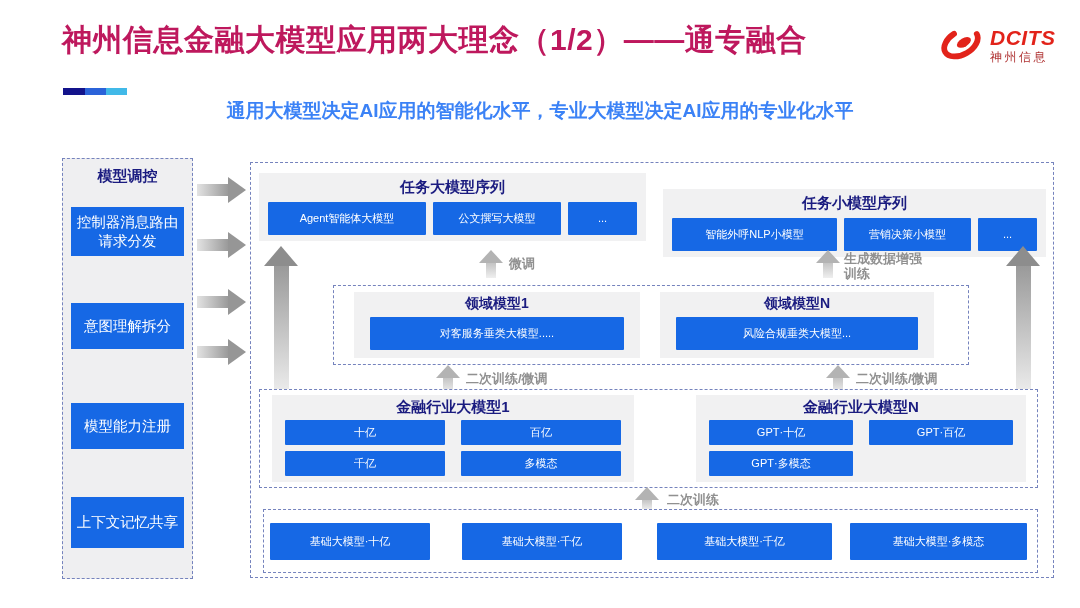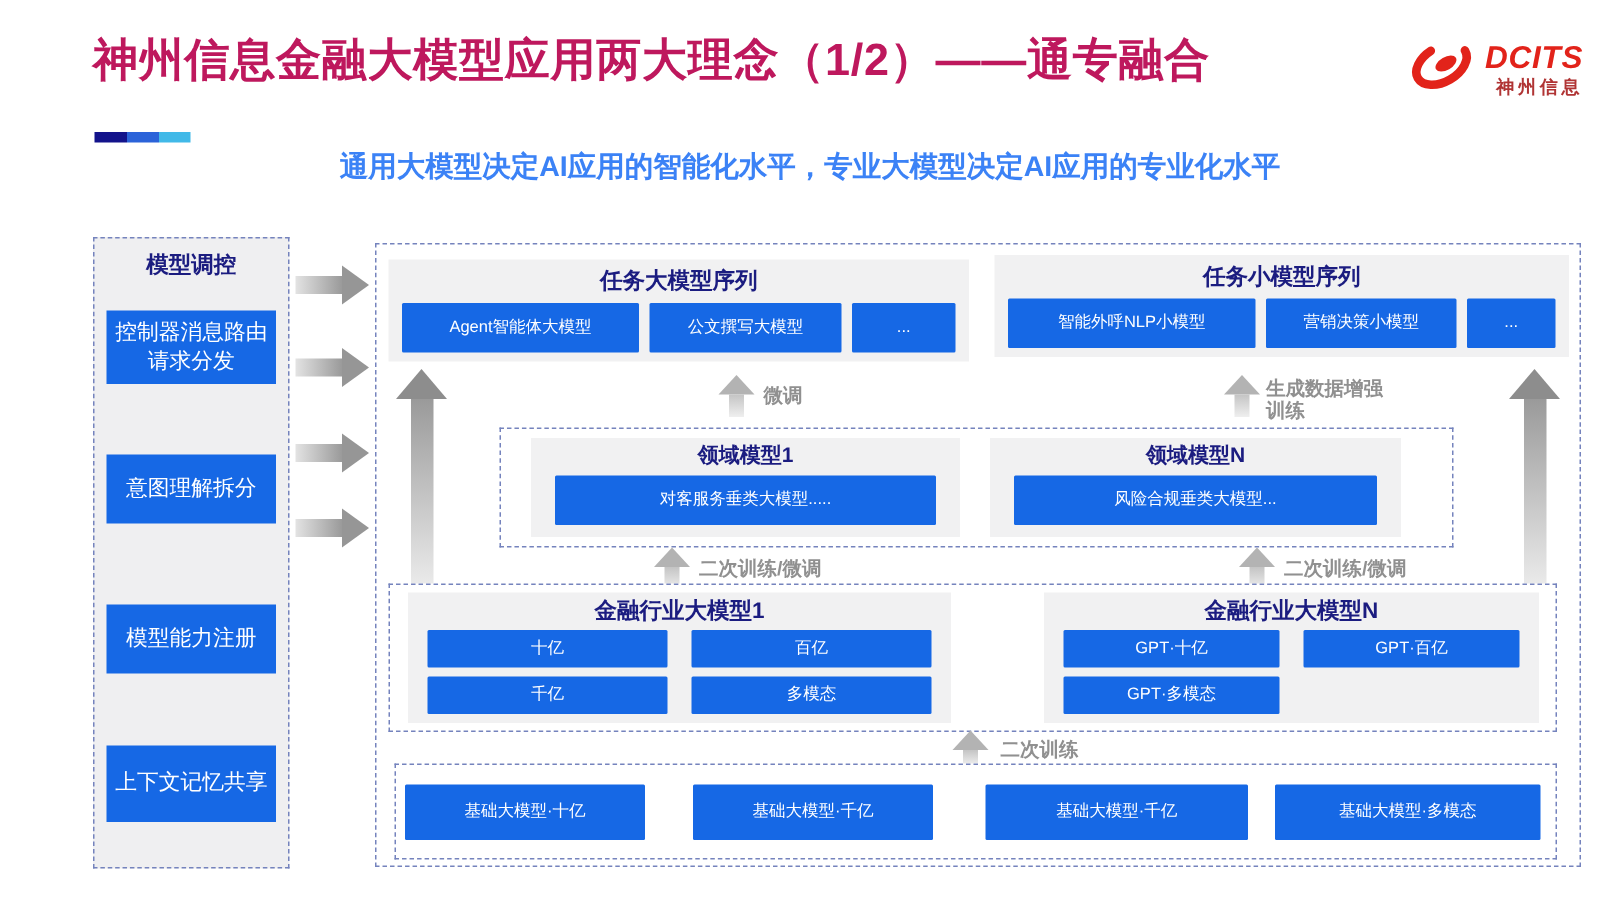--- a/index.html
+++ b/index.html
@@ -9,21 +9,21 @@
   
   .title{position:absolute;left:62px;top:20px;font-size:30px;font-weight:800;
          color:#be185d;letter-spacing:0.5px;white-space:nowrap;}
   .accent-bar{position:absolute;left:63px;top:88px;width:64px;height:7px;
          background:linear-gradient(to right,#13138b 0 34%,#2b63d9 34% 67%,#41b9e8 67% 100%);}
   .subtitle{position:absolute;left:0;top:98px;width:1080px;text-align:center;
          font-size:19px;font-weight:700;color:#3b82f6;}
   .logo{position:absolute;left:938px;top:20px;display:flex;align-items:center;gap:6px;}
   .logo-text{display:flex;flex-direction:column;line-height:1;}
   .logo-brand{color:#e2231a;font-size:21px;font-weight:800;font-style:italic;letter-spacing:0.5px;}
-  .logo-brand-cn{color:#b03434;font-size:12px;font-weight:700;letter-spacing:2.5px;margin-top:3px;text-align:right;}
+  .logo-brand-cn{color:#b03434;font-size:12px;font-weight:400;letter-spacing:2.5px;margin-top:3px;}
 
   
   .dashed{border:1px dashed #7583bd;}
   .graypanel{background:#f1f1f2;}
   .chip{background:#1668e5;color:#ffffff;display:flex;align-items:center;justify-content:center;
         font-size:11px;text-align:center;line-height:1.2;border-radius:1px;}
   .ptitle{font-size:15px;font-weight:800;color:#1b1c80;text-align:center;}
   .alabel{position:absolute;font-size:13px;font-weight:700;color:#909090;white-space:pre-line;line-height:15px;}
 
   
@@ -115,21 +115,21 @@
 
     <div class="panel graypanel" style="left:8px;top:10px;width:387px;height:68px;">
       <div class="ptitle" style="margin-top:5px;">任务大模型序列</div>
       <div class="chiprow">
         <div class="chip" style="width:158px;">Agent智能体大模型</div>
         <div class="chip" style="width:128px;">公文撰写大模型</div>
         <div class="chip" style="flex:1;">...</div>
       </div>
     </div>
 
-    <div class="panel graypanel" style="left:412px;top:7px;width:383px;height:68px;">
+    <div class="panel graypanel" style="left:412px;top:26px;width:383px;height:68px;">
       <div class="ptitle" style="margin-top:5px;">任务小模型序列</div>
       <div class="chiprow">
         <div class="chip" style="width:165px;">智能外呼NLP小模型</div>
         <div class="chip" style="width:127px;">营销决策小模型</div>
         <div class="chip" style="flex:1;">...</div>
       </div>
     </div>
 
     <div class="u-t" style="left:13px;top:83px;">
       <div class="head"></div>

